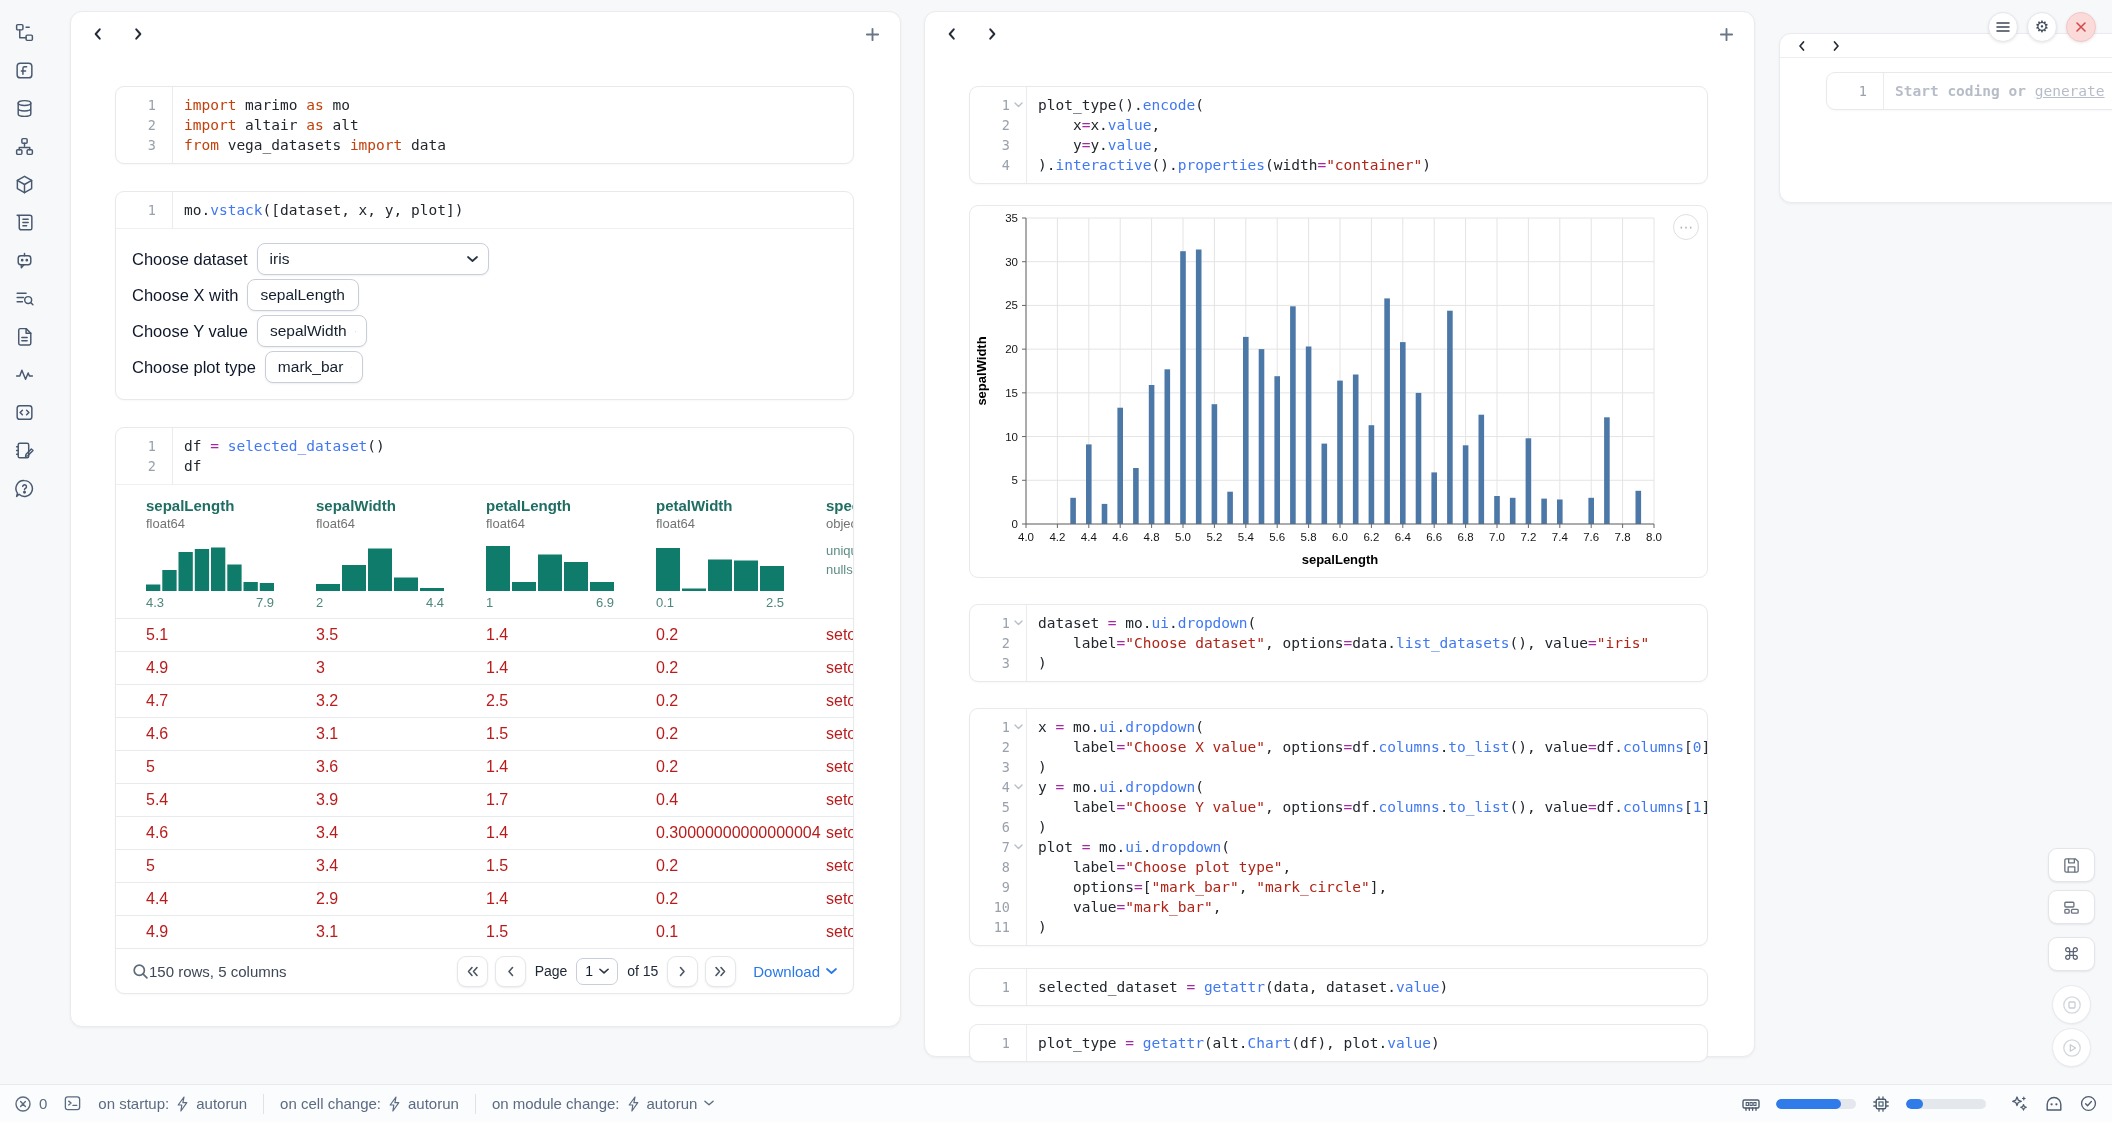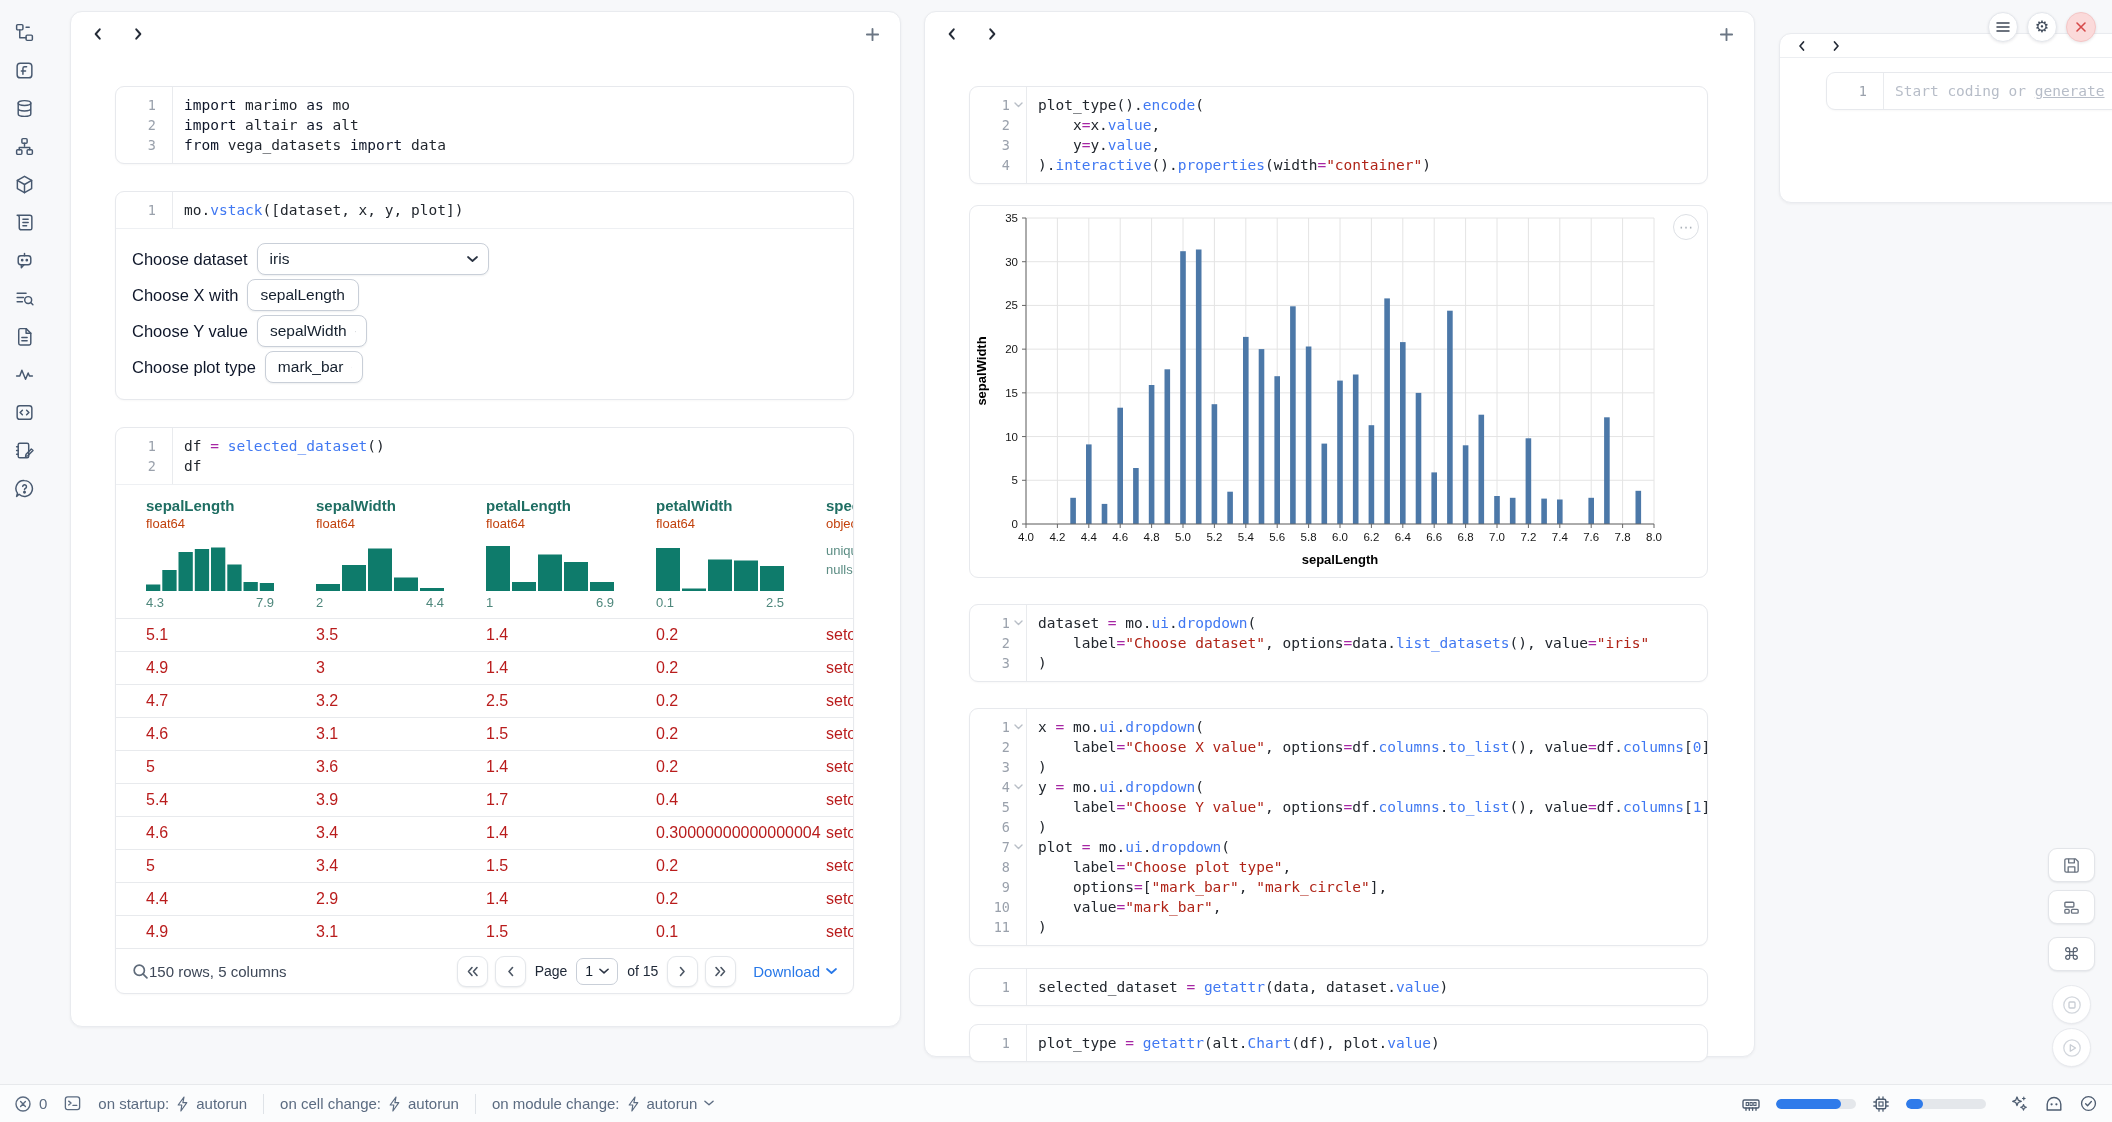--- a/index.html
+++ b/index.html
@@ -23,37 +23,37 @@
 
   
   .cell { margin:0 46px 0 44px; border:1px solid #e7e9ed; border-radius:9px; background:#fff; overflow:hidden; box-shadow:0 1px 2px rgba(16,24,40,.03); }
   .codewrap { position:relative; padding:8px 0; }
   .codewrap:before { content:""; position:absolute; left:56px; top:0; bottom:0; width:1px; background:#e9ebee; }
   .cl { display:flex; line-height:20px; font-family:"DejaVu Sans Mono",monospace; font-size:14.5px; }
   .ln { flex:0 0 40px; text-align:right; color:#9aa1ac; font-size:13.5px; }
   .foldslot { flex:0 0 16px; display:flex; align-items:center; justify-content:center; }
   .foldslot.hid { visibility:hidden; }
   .codetext { padding-left:12px; white-space:pre; color:#22272e; }
-  .tok-kw { color:#0f172a; } .tok-op { color:#a626a4; }
+  .tok-kw { color:#c2410c; } .tok-op { color:#a626a4; }
   .tok-fn { color:#4078f2; } .tok-nu { color:#4078f2; }
   .tok-st { color:#b02418; }
-  .tok-ph { color:#b7bdc8; } .tok-phu { color:#b7bdc8; text-decoration:underline; }
+  .tok-ph { color:#b7bdc8;font-weight:bold; } .tok-phu { color:#b7bdc8; text-decoration:underline; }
 
   
   .cell-output { border-top:1px solid #eef0f3; padding:12px 16px 14px; }
   .ctl-row { display:flex; align-items:center; gap:9px; height:36px; }
   .ctl-label { font-size:16.5px; color:#0f172a; }
   .select { display:inline-flex; align-items:center; justify-content:space-between; gap:8px; height:32px; padding:0 10px 0 12px; border:1px solid #c9cfd8; border-radius:8px; background:#fff; box-shadow:0 1px 2px rgba(16,24,40,.07); font-size:15.5px; color:#15202e; cursor:pointer; }
 
   
   .tablewrap { border-top:1px solid #eef0f3; overflow:hidden; }
   .thead { display:flex; padding:12px 0 0 16px; border-bottom:1px solid #e8eaed; width:880px; }
   .th { width:170px; flex:0 0 170px; padding:0 8px 8px 14px; cursor:pointer; }
   .th-name { font-size:15px; font-weight:bold; color:#1f6e63; margin-bottom:2px; }
-  .th-type { font-size:13px; color:#c2410c; margin-bottom:10px; }
+  .th-type { font-size:13px; color:#737373; margin-bottom:10px; }
   .th-meta { font-size:13px; color:#5c8d84; line-height:19px; margin-top:6px; }
   .th-range { display:flex; justify-content:space-between; width:128px; font-size:13px; color:#4e877c; margin-top:4px; }
   .tbody { width:880px; }
   .tr { display:flex; border-bottom:1px solid #e8eaed; padding-left:16px; cursor:default; }
   .td { width:170px; flex:0 0 170px; padding:7px 8px 7px 14px; font-size:16px; color:#b91c1c; height:32px; }
 
   .tfoot { display:flex; align-items:center; padding:0 16px; height:44px; }
   .tf-summary { font-size:15px; color:#3d4757; }
   .tf-right { margin-left:auto; display:flex; align-items:center; gap:7px;padding-left:15px; }
   .pgbtn { width:31px; height:31px; border:1px solid #e4e7eb; border-radius:9px; background:#fff; box-shadow:0 1px 2px rgba(16,24,40,.08); display:flex; align-items:center; justify-content:center; cursor:pointer; }

